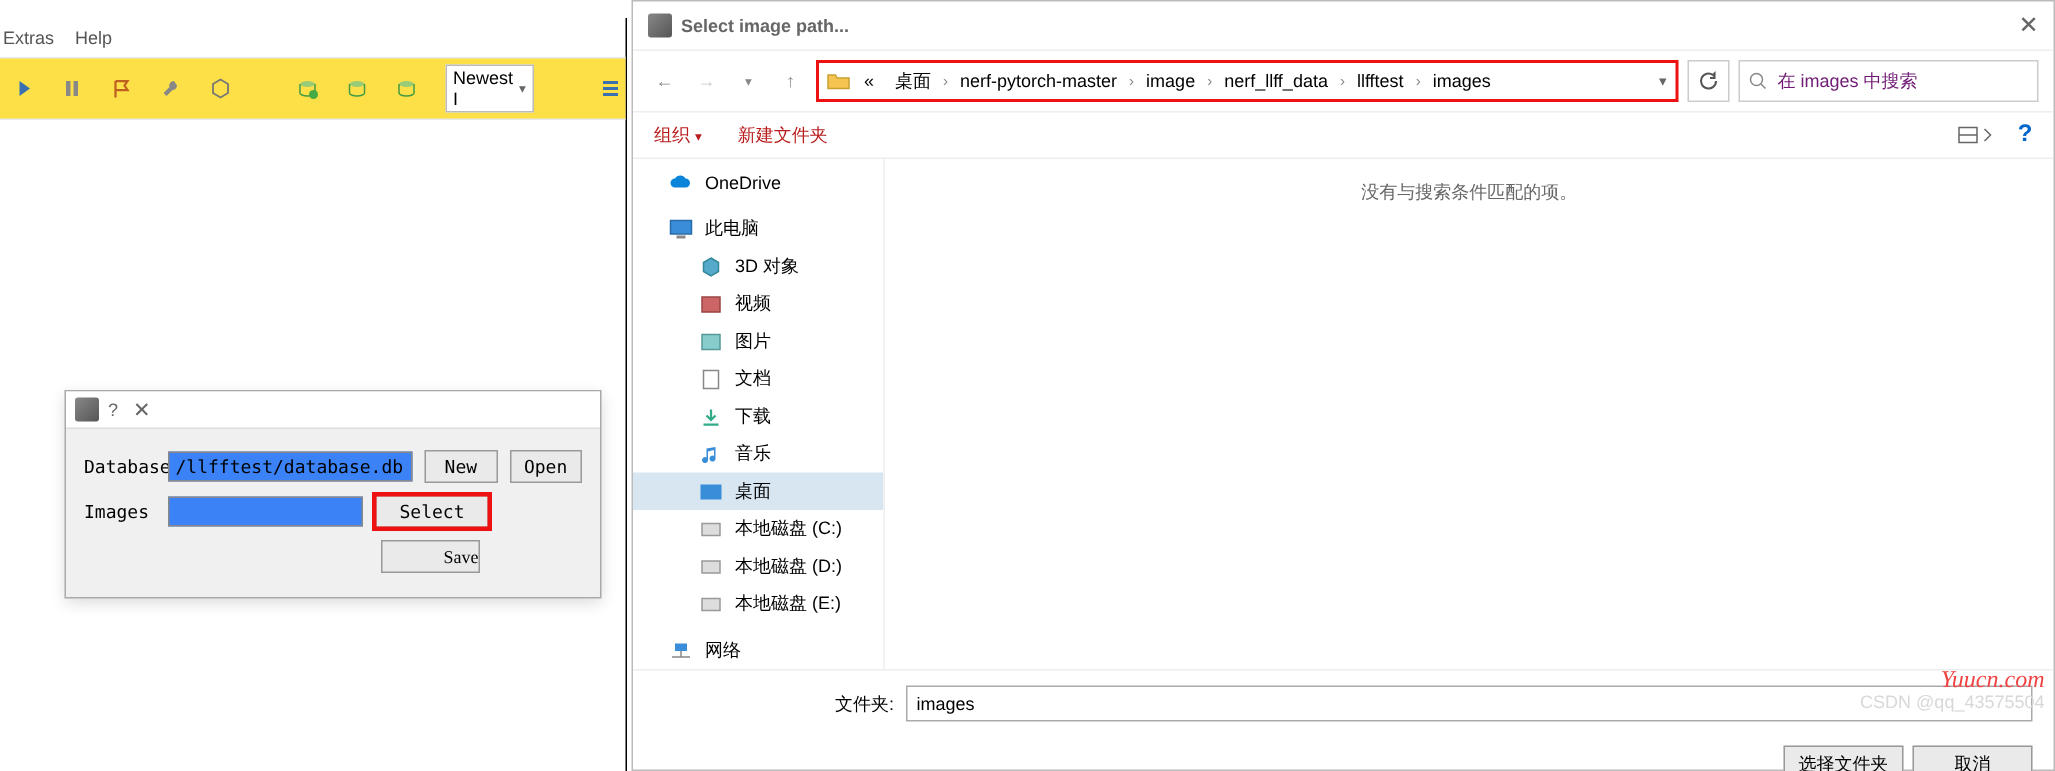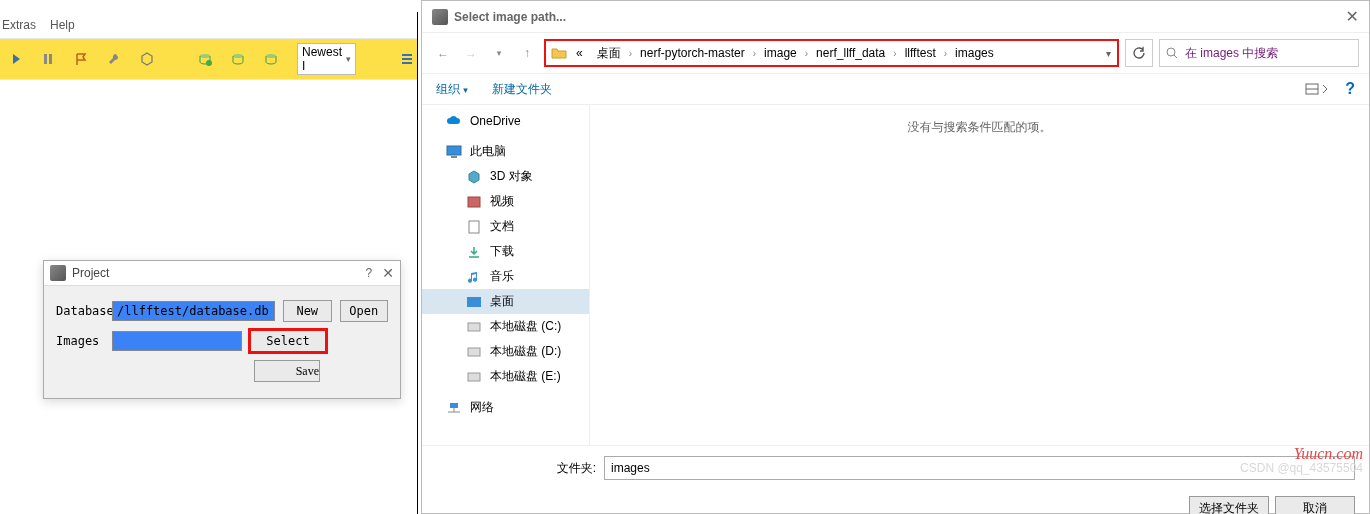--- a/index.html
+++ b/index.html
@@ -40,21 +40,21 @@
 .crumb-box { flex: 1; display: flex; align-items: center; border: 1px solid #ccc; height: 28px; padding: 0 4px; gap: 2px; position: relative; }
 .crumb-box.hl { border: 2px solid #e11; }
 .crumb-folder { width: 18px; height: 18px; display: inline-flex; align-items: center; justify-content: center; }
 .crumb-item { padding: 2px 6px; font-size: 12px; white-space: nowrap; }
 .crumb-sep { color: #888; font-size: 10px; }
 .crumb-drop { position: absolute; right: 6px; color: #666; font-size: 10px; }
 .refresh { width: 28px; height: 28px; border: 1px solid #ccc; display: inline-flex; align-items: center; justify-content: center; color: #555; }
 .search-box { width: 200px; height: 28px; border: 1px solid #ccc; display: flex; align-items: center; padding: 0 6px; color: #701a75; gap: 6px; }
 
 .fd-tools { display: flex; align-items: center; padding: 6px 14px; border-bottom: 1px solid #eee; border-top: 1px solid #eee; gap: 24px; }
-.fd-tools .link { color: #0369a1; }
+.fd-tools .link { color: #b91c1c; }
 .fd-tools .right { margin-left: auto; display: flex; gap: 14px; align-items: center; color: #555; }
 
 .fd-body { display: flex; height: 340px; }
 .tree { width: 168px; border-right: 1px solid #eee; overflow: hidden; padding: 4px 0; }
 .tree-item { display: flex; align-items: center; padding: 4px 8px 4px 24px; gap: 8px; }
 .tree-item.sel { background: #d8e6f2; }
 .tree-icon { width: 16px; height: 16px; display: inline-flex; align-items: center; justify-content: center; }
 .tree-child { padding-left: 44px; }
 .empty-area { flex: 1; display: flex; align-items: flex-start; justify-content: center; padding-top: 14px; color: #666; }
 
@@ -158,21 +158,20 @@
     <span class="tbtn">
         <svg width="14" height="14">
           <rect x="2" y="2" width="10" height="10" fill="#47a" opacity=".3" stroke="#47a"></rect>
         </svg>
       </span>
   </div>
 
   <div class="project-dialog">
     <div class="pd-title">
       <span class="logo"></span>
-      <span class="t">Project</span>
       <span class="help">?</span>
       <span class="close">✕</span>
     </div>
     <div class="pd-body">
       <div class="pd-row">
         <span class="pd-label">Database</span>
         <input class="pd-input" value="/llfftest/database.db" style="">
         <div class="pd-btn">New</div>
         <div class="pd-btn">Open</div>
       </div>
@@ -280,20 +279,28 @@
       <div class="tree-item tree-child">
           <span class="tree-icon">
             <svg width="14" height="12">
               <rect x="1" y="1" width="12" height="10" fill="#c66" stroke="#944"></rect>
             </svg>
           </span>
           <span>视频</span>
         </div>
       <div class="tree-item tree-child">
           <span class="tree-icon">
+            <svg width="14" height="12">
+              <rect x="1" y="1" width="12" height="10" fill="#8cc" stroke="#599"></rect>
+            </svg>
+          </span>
+          <span>图片</span>
+        </div>
+      <div class="tree-item tree-child">
+          <span class="tree-icon">
             <svg width="12" height="14">
               <rect x="1" y="1" width="10" height="12" fill="#fff" stroke="#888"></rect>
             </svg>
           </span>
           <span>文档</span>
         </div>
       <div class="tree-item tree-child">
           <span class="tree-icon">
             <svg width="14" height="14">
               <path d="M7 2v7m-3-3l3 3 3-3M2 12h10" fill="none" stroke="#3a8" stroke-width="1.5"></path>

